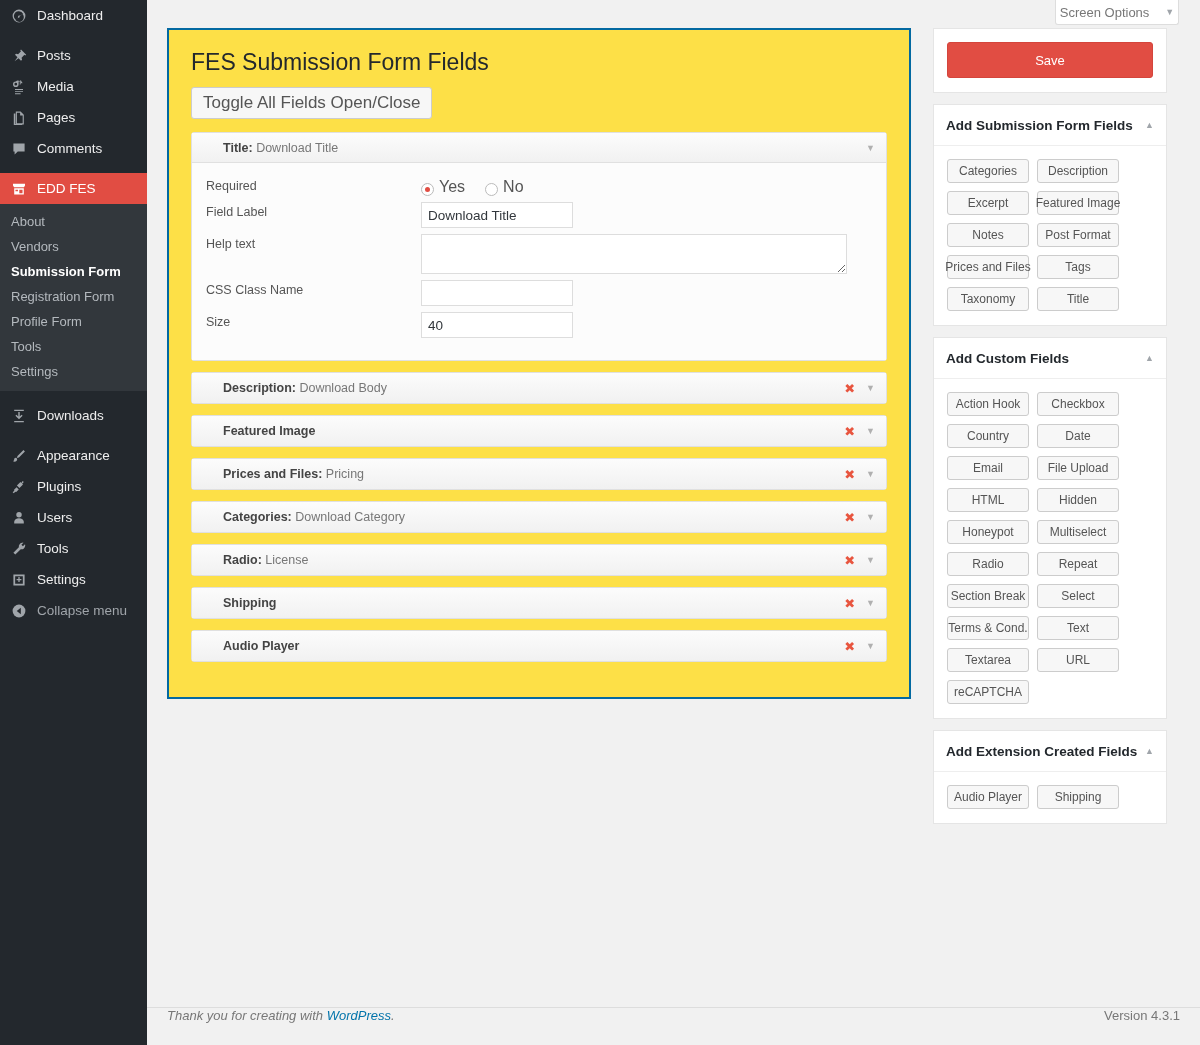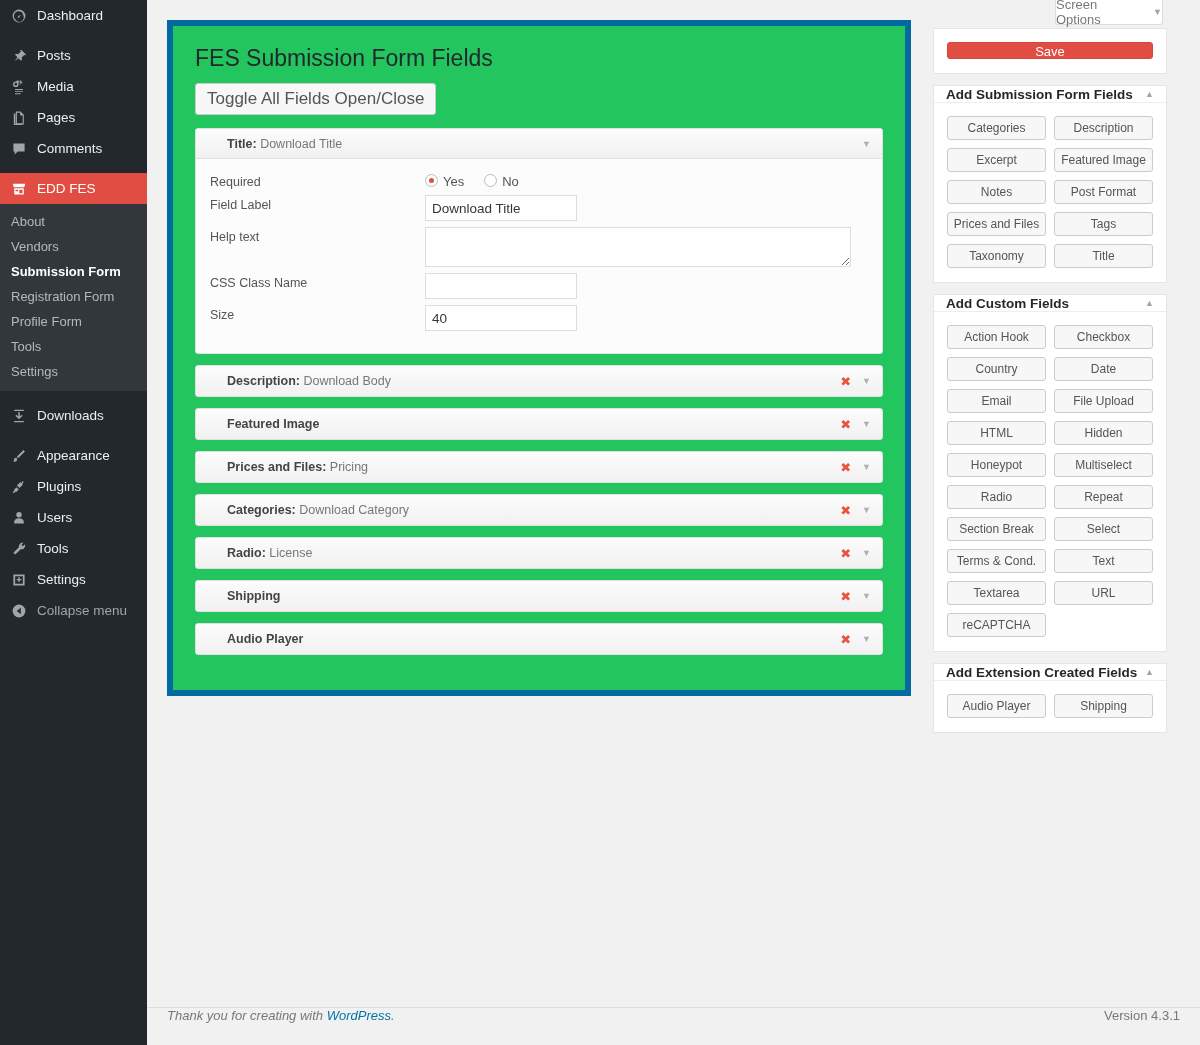--- a/index.html
+++ b/index.html
@@ -40,35 +40,35 @@
     color:#b4b9be; font-size:13px; cursor:pointer;
   }
   .submenu-item.current { color:#fff; font-weight:bold; }
   .collapse-row { color:#a0a5aa; }
 
   svg.ic { display:block; }
 
   
   #screen-opt-tab {
     position:absolute; top:0; left:1055px;
-    width:108px; height:25px;
+    width:124px; height:25px;
     background:#fff; border:1px solid #ddd; border-top:none;
     border-bottom-left-radius:3px; border-bottom-right-radius:3px;
     display:flex; align-items:center; justify-content:center;
     gap:16px; color:#777; font-size:13px; cursor:pointer;
   }
   #screen-opt-tab .caret { color:#a0a5aa; font-size:9px; }
 
   
   #wpbody { position:absolute; left:147px; top:0; right:0; bottom:0; }
 
   #postbox-main {
-    position:absolute; left:20px; top:20px;
-    width:744px; background:#22c55e;
-    border:6px solid #0369a1;
+    position:absolute; left:20px; top:28px;
+    width:744px; background:#fde047;
+    border:2px solid #0369a1;
     padding:18px 22px 24px 22px;
   }
   h1#page-title {
     margin:0 0 10px 0; padding:0;
     font-size:23px; font-weight:400; color:#23282d; line-height:29px;
   }
   #toggle-all-btn {
     display:inline-block;
     padding:5px 11px; font-size:17px; color:#555;
     background:#f7f7f7; border:1px solid #ccc; border-radius:3px;
@@ -94,21 +94,21 @@
     color:#e8553f; font-size:13px; margin-right:11px; cursor:pointer;
     line-height:1;
   }
   .fh-caret { color:#b0b0b0; font-size:9px; cursor:pointer; }
 
   .field-body { padding:13px 14px 16px 14px; background:#fcfcfc; }
   .frow { display:flex; align-items:flex-start; margin-bottom:6px; }
   .flabel { width:215px; padding-top:3px; font-size:12.5px; color:#555; }
   .fctrl { flex:1; }
 
-  .radio-wrap { display:flex; align-items:flex-start; gap:5px; font-size:13px; color:#555; padding-top:2px;}
+  .radio-wrap { display:flex; align-items:flex-end; gap:5px; font-size:16px; color:#555; padding-top:2px;}
   .radio {
     width:13px; height:13px; border-radius:50%;
     border:1px solid #bbb; background:#fff;
     display:inline-flex; align-items:center; justify-content:center;
     cursor:pointer;
   }
   .radio.checked::after {
     content:""; width:5px; height:5px; border-radius:50%; background:#e14d43;
   }
   .radio-wrap .gap { width:10px; }
@@ -128,38 +128,38 @@
 
   
   #side-col { position:absolute; left:786px; top:28px; width:234px; }
   .sbox {
     background:#fff; border:1px solid #e5e5e5;
     margin-bottom:11px;
   }
   .sbox-pad { padding:13px 13px 14px 13px; }
   .sbox-head {
     display:flex; align-items:center;
-    height:17px; padding:0 12px;
+    height:41px; padding:0 12px;
     border-bottom:1px solid #eee;
     cursor:pointer;
   }
   .sbox-head .t { flex:1; font-size:13.5px; font-weight:bold; color:#23282d; }
   .sbox-head .tri { color:#a0a5aa; font-size:9px; }
   #save-button {
-    display:block; width:100%; height:17px;
+    display:block; width:100%; height:36px;
     background:#e14d43; border:1px solid #d4453c;
     color:#fff; font-size:13px; font-family:"Liberation Sans", sans-serif;
     border-radius:3px; cursor:pointer;
   }
   .btn-grid {
     display:flex; flex-wrap:wrap; gap:8px;
     padding:13px 13px 14px 13px;
   }
   .fbtn {
-    width:99px; height:24px;
+    width:82px; height:24px;
     display:flex; align-items:center; justify-content:center;
     background:#f7f7f7; border:1px solid #ccc; border-radius:3px;
     font-size:12px; color:#555; cursor:pointer;
     white-space:nowrap;
   }
 
   
   #wpfooter {
     position:absolute; left:147px; right:0; bottom:0; height:38px;
     border-top:1px solid #ddd; background:#f1f1f1;

